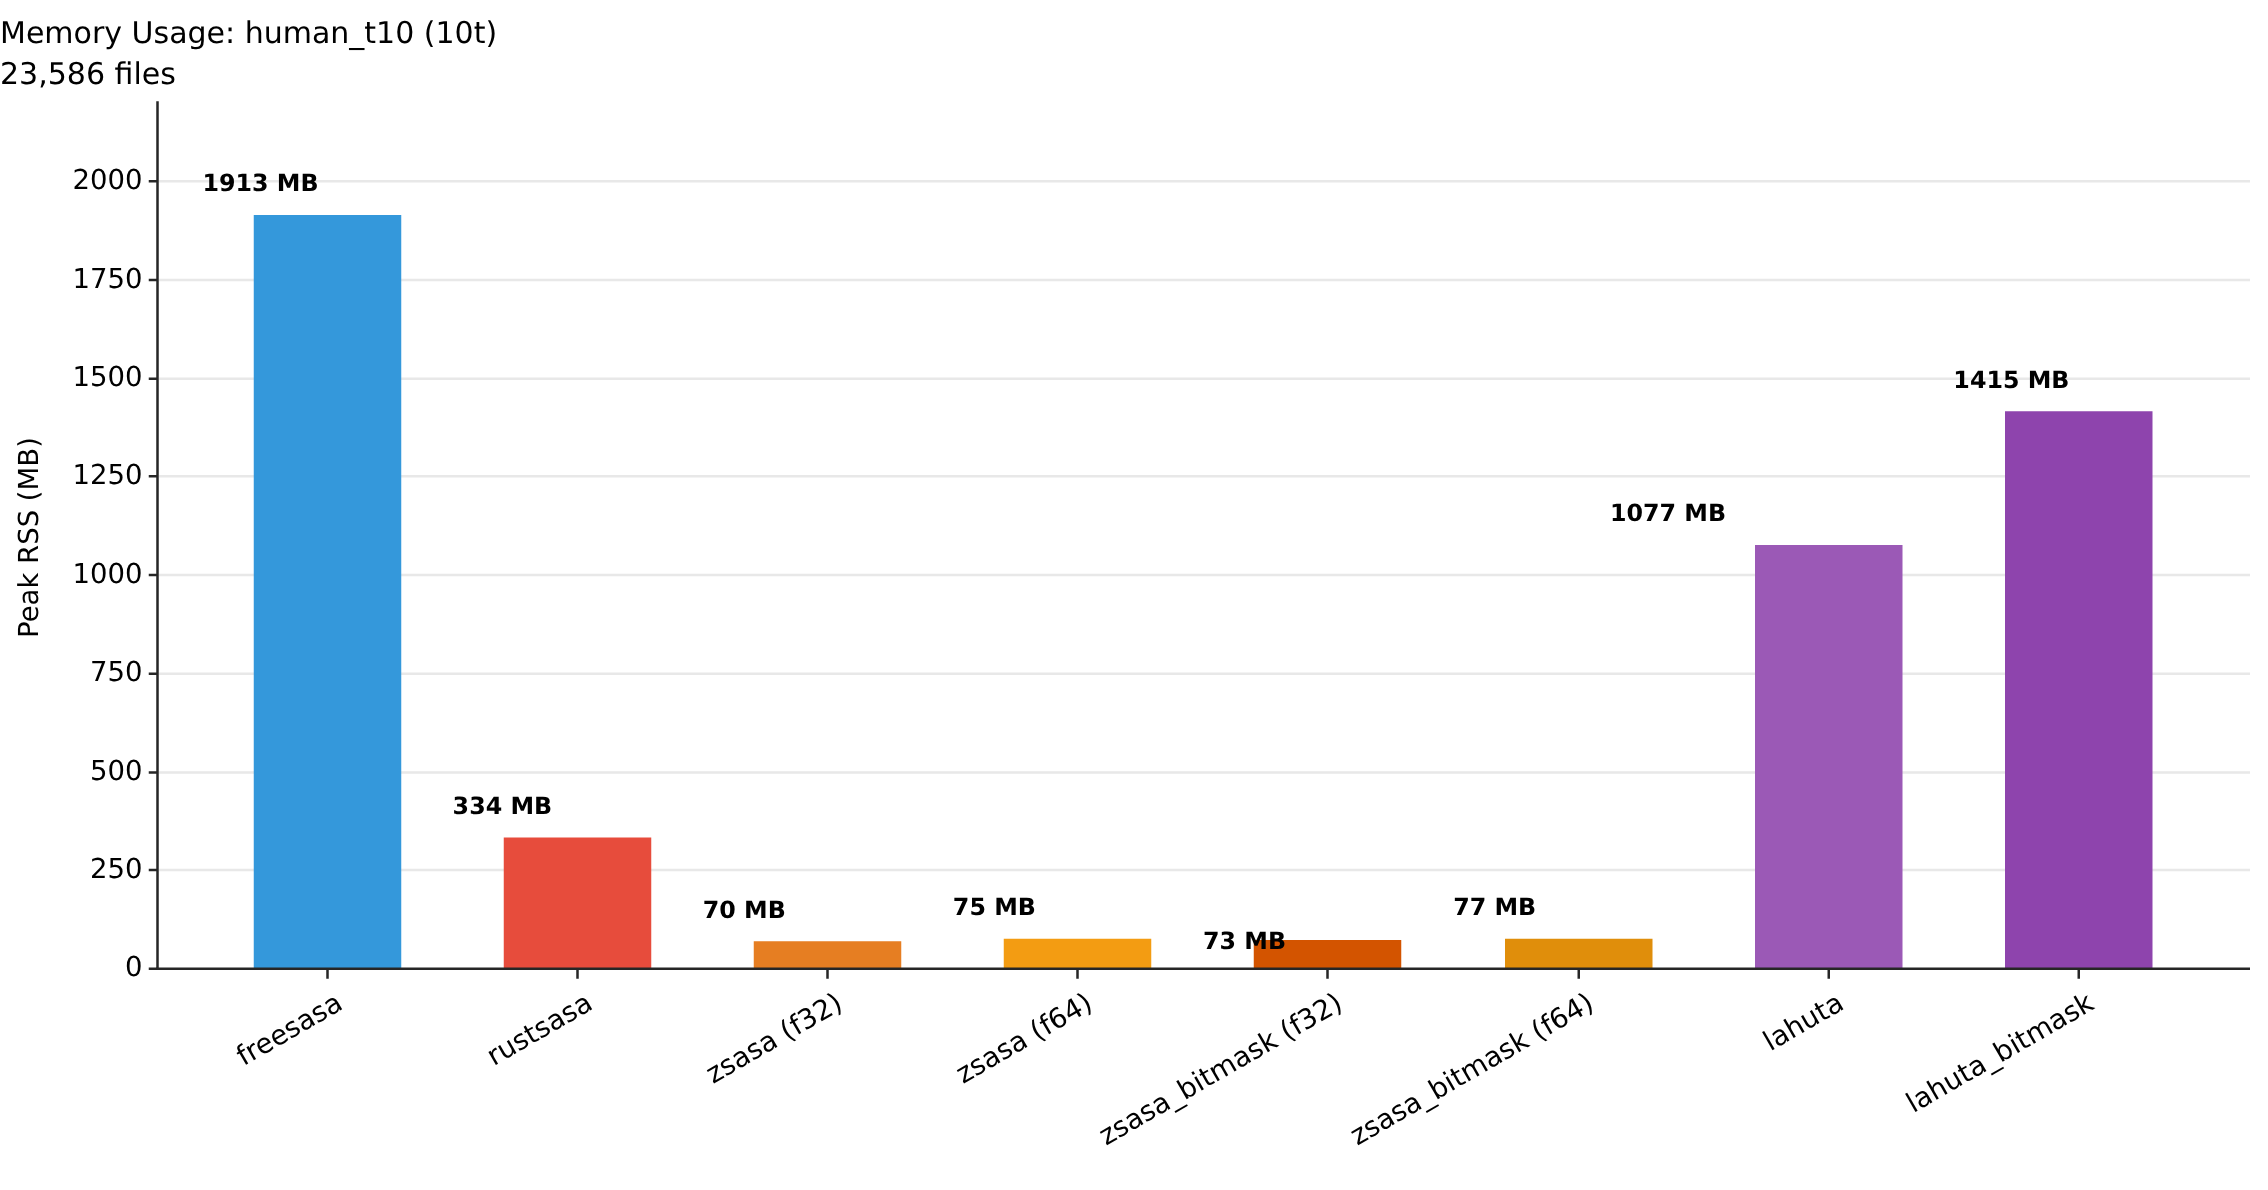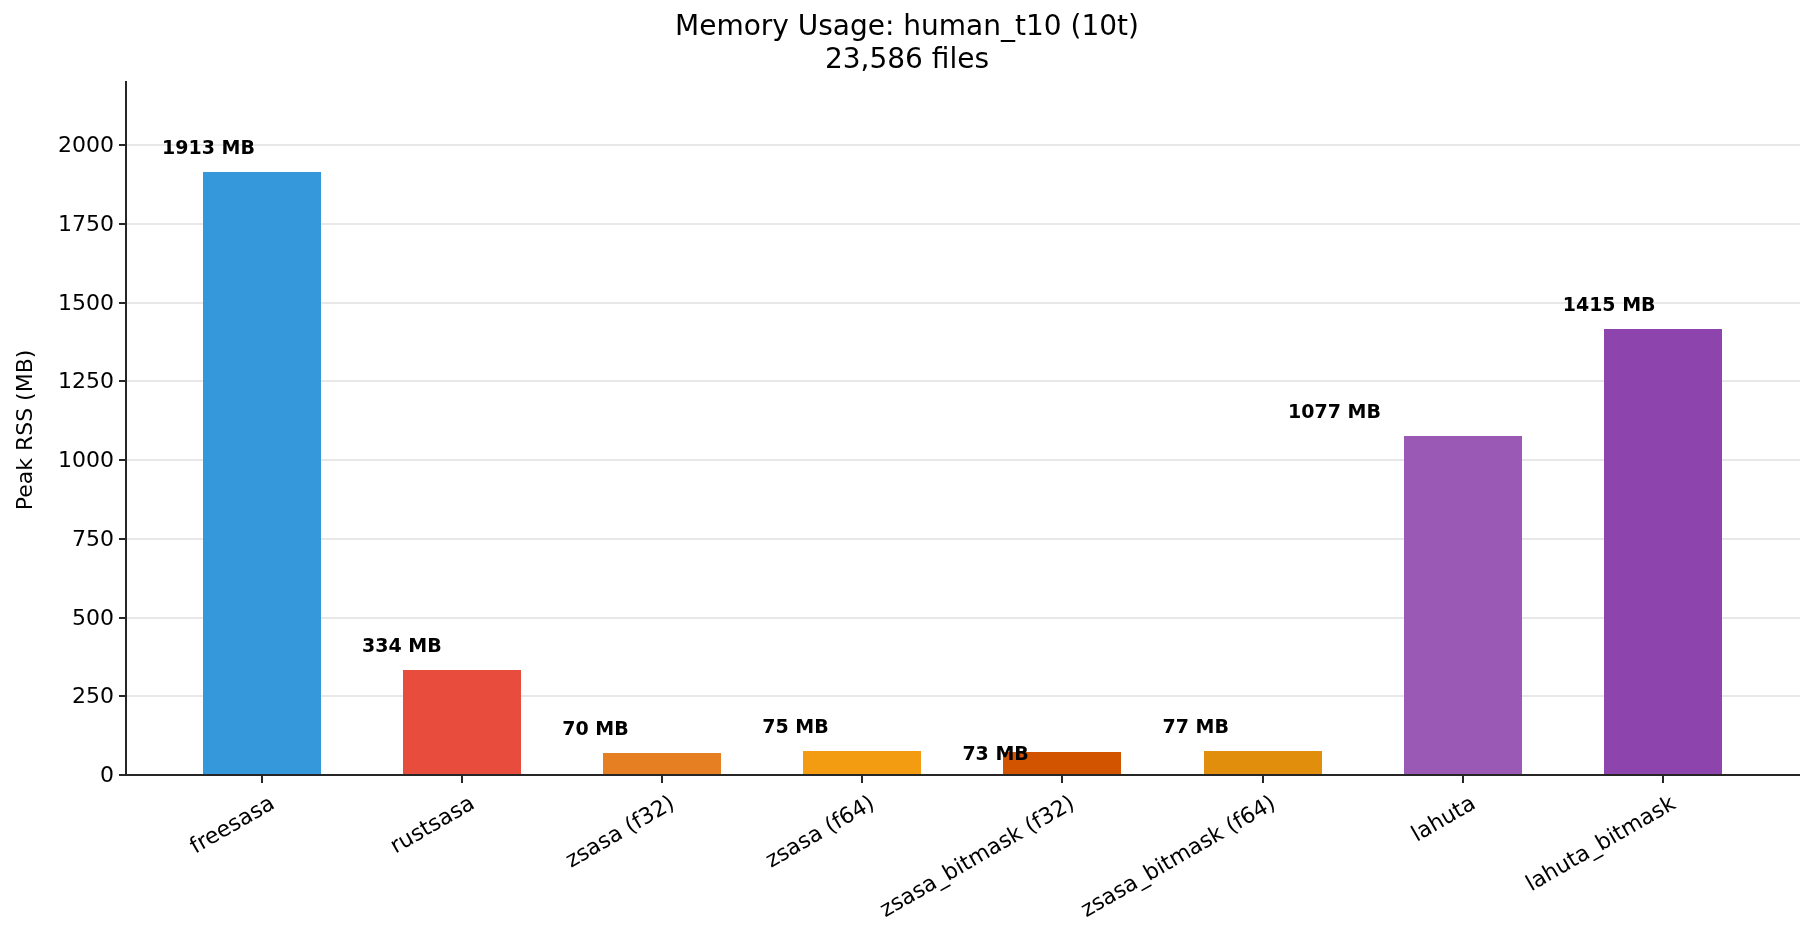--- a/index.html
+++ b/index.html
@@ -1,19 +1,19 @@
 <!DOCTYPE html>
 <html><head>
   <meta charset="utf-8">
   <style>
     html, body { margin: 0; padding: 0; background: #ffffff; }
     body { width: 1814px; height: 952px; position: relative; overflow: hidden;
            font-family: "DejaVu Sans", sans-serif; color: #000; }
-    .title { position: absolute; left: 0; width: 1814px; text-align: center;
-             font-size: 28px; line-height: 32px; }
+    .title { position: absolute; left: 0; width: 1814px; 
+             font-size: 24px; line-height: 32px; }
     #title1 { top: 10px; }
     #title2 { top: 43px; }
     .ylabel { position: absolute; left: 24px; top: 430px; transform-origin: center center;
               transform: translate(-50%, -50%) rotate(-90deg); font-size: 22px; white-space: nowrap; }
     .ytick-label { position: absolute; right: 1700px; font-size: 22px; line-height: 24px;
                    transform: translateY(-50%); text-align: right; }
     .ytick-mark { position: absolute; left: 119px; width: 7px; height: 2px; background: #262626; }
     .gridline { position: absolute; left: 127px; width: 1673px; height: 2px; background: #e8e8e8; }
     .yaxis { position: absolute; left: 125px; top: 81px; width: 2px; height: 695px; background: #262626; }
     .xaxis { position: absolute; left: 125px; top: 774px; width: 1675px; height: 2px; background: #262626; z-index: 3; }

